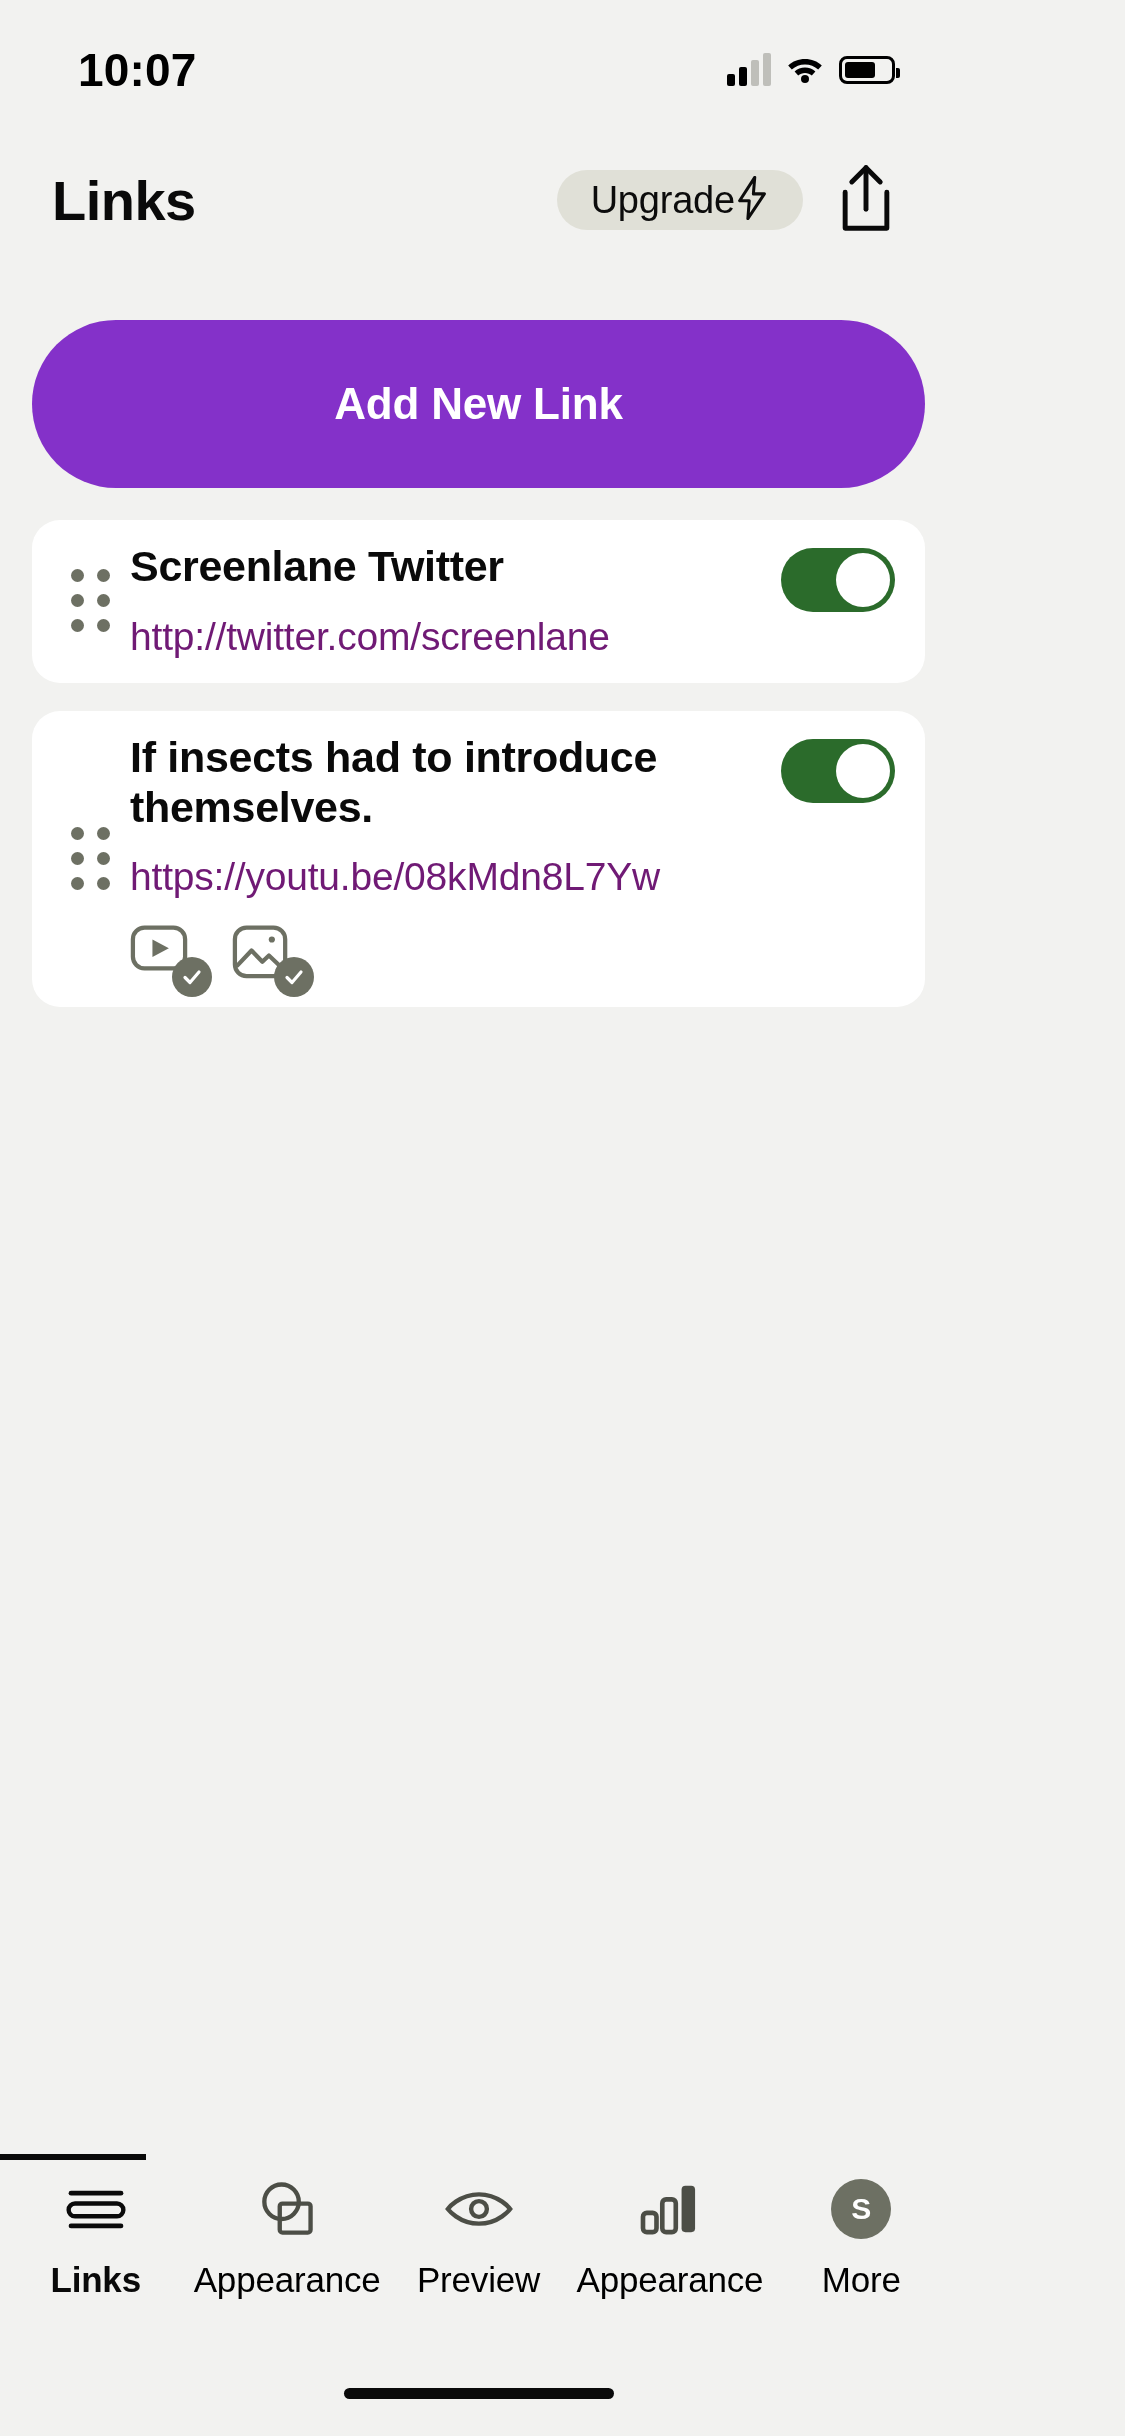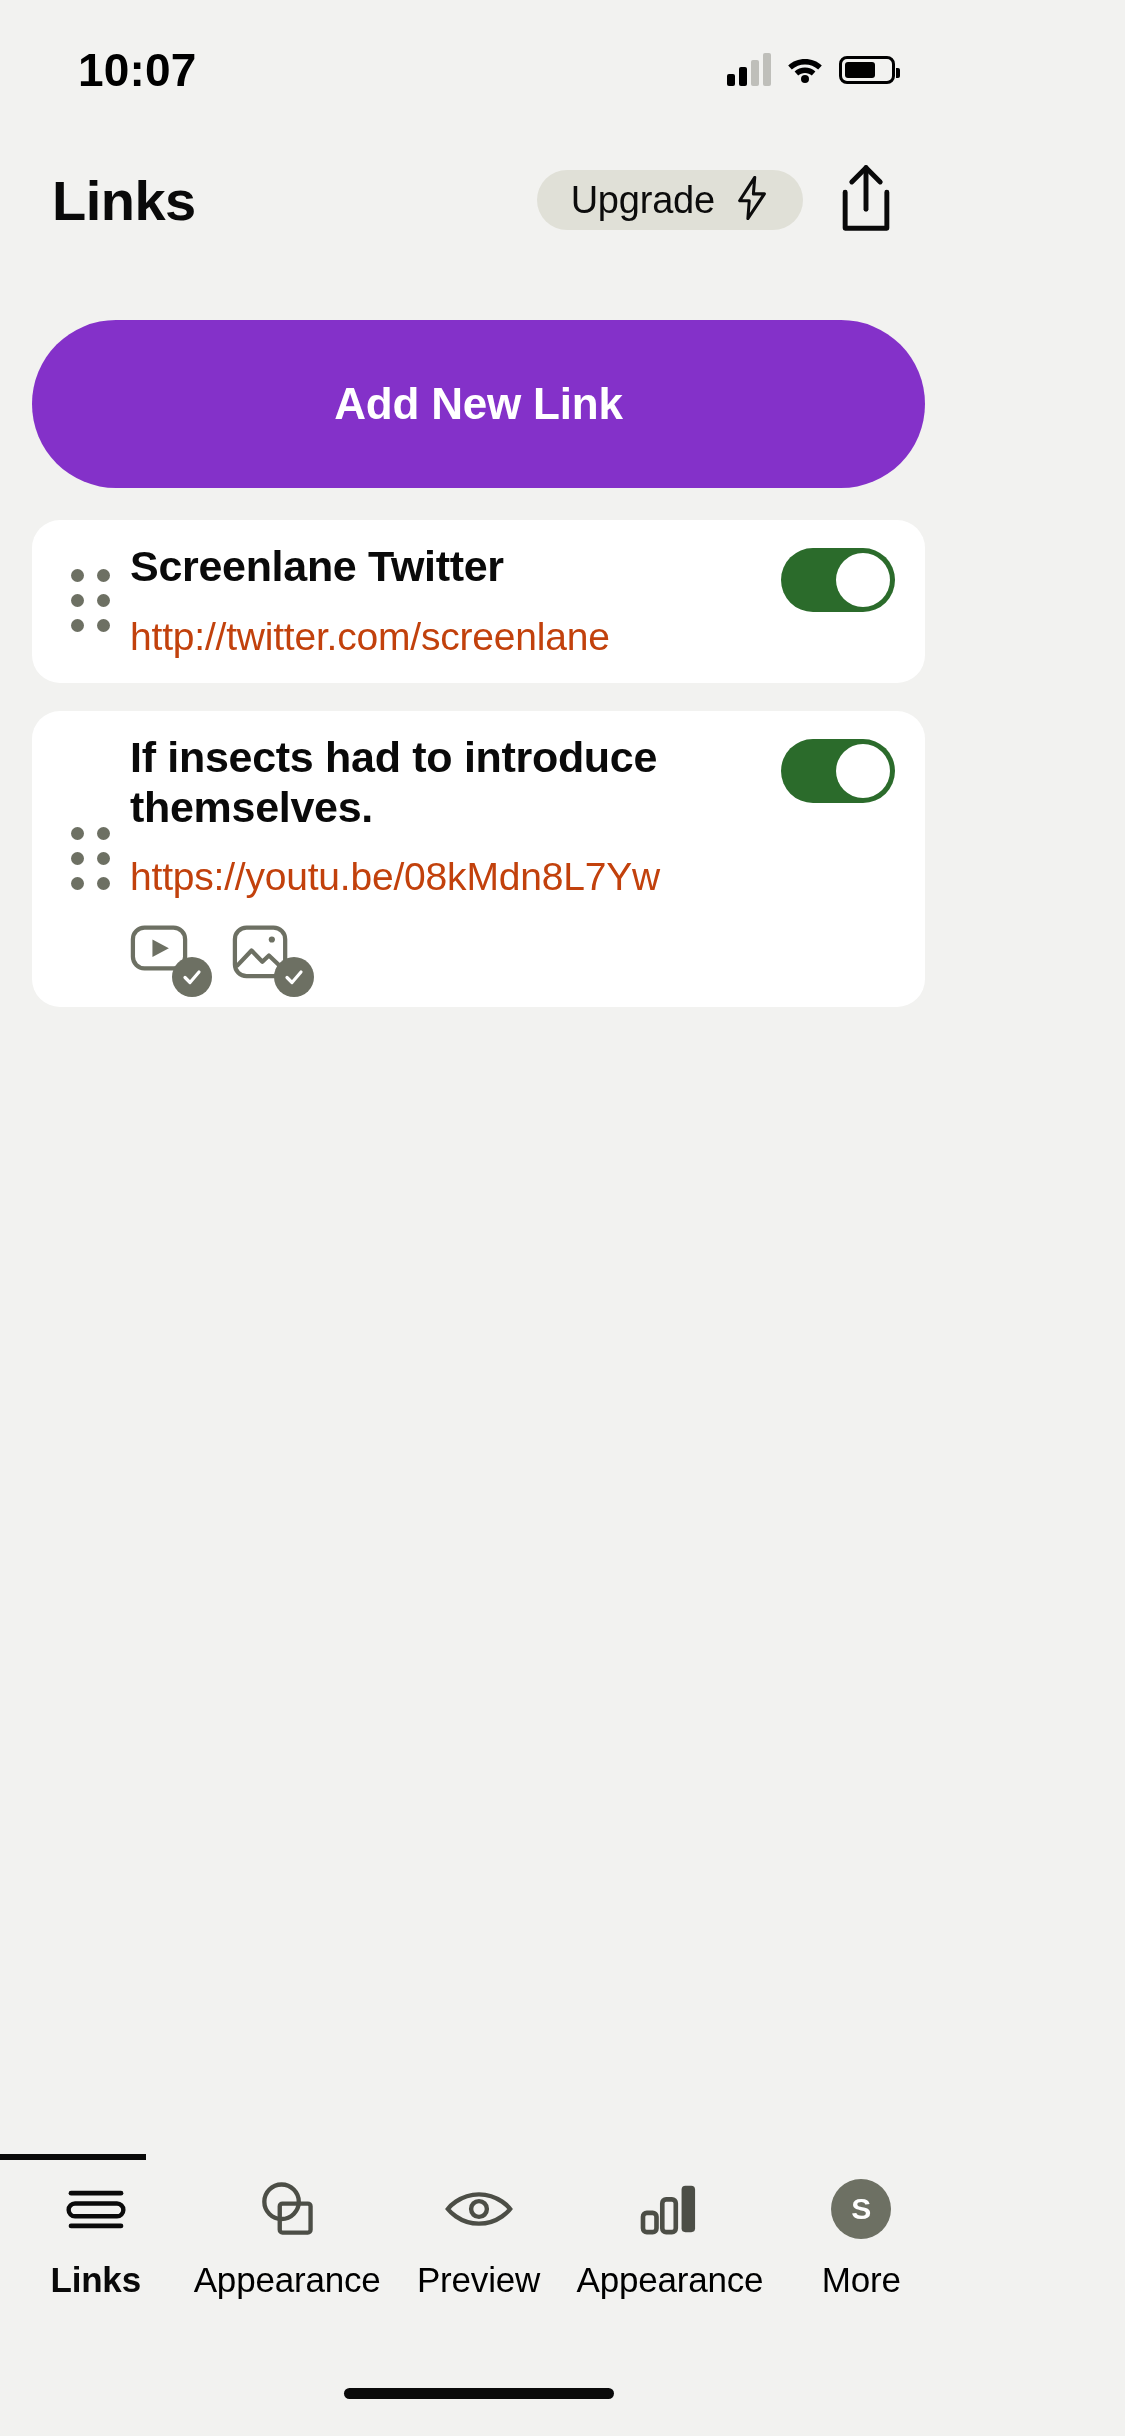--- a/index.html
+++ b/index.html
@@ -67,21 +67,21 @@
   .page-title {
     font-size: 56px;
     font-weight: 700;
     color: #0A0A0A;
     letter-spacing: -0.5px;
     flex: 1;
   }
   .upgrade-pill {
     display: flex;
     align-items: center;
-    gap: 20px;
+    gap: 0;
     background: #E0E0D7;
     border-radius: 40px;
     padding: 6px 34px;
     cursor: pointer;
   }
   .upgrade-pill .label {
     font-size: 38px;
     font-weight: 400;
     color: #0C0C0C;
     letter-spacing: -0.2px;
@@ -136,21 +136,21 @@
   .card-title {
     font-size: 43px;
     font-weight: 700;
     color: #0A0A0A;
     line-height: 1.16;
     letter-spacing: -0.3px;
   }
   .card-url {
     font-size: 39px;
     font-weight: 400;
-    color: #c2410c;
+    color: #701a75;
     margin-top: 22px;
     line-height: 1.2;
     letter-spacing: -0.2px;
     white-space: nowrap;
     overflow: hidden;
     text-overflow: ellipsis;
   }
   .media-badges { display: flex; gap: 32px; margin-top: 24px; }
   .media-badge { position: relative; width: 70px; height: 60px; }
   .check-dot {

